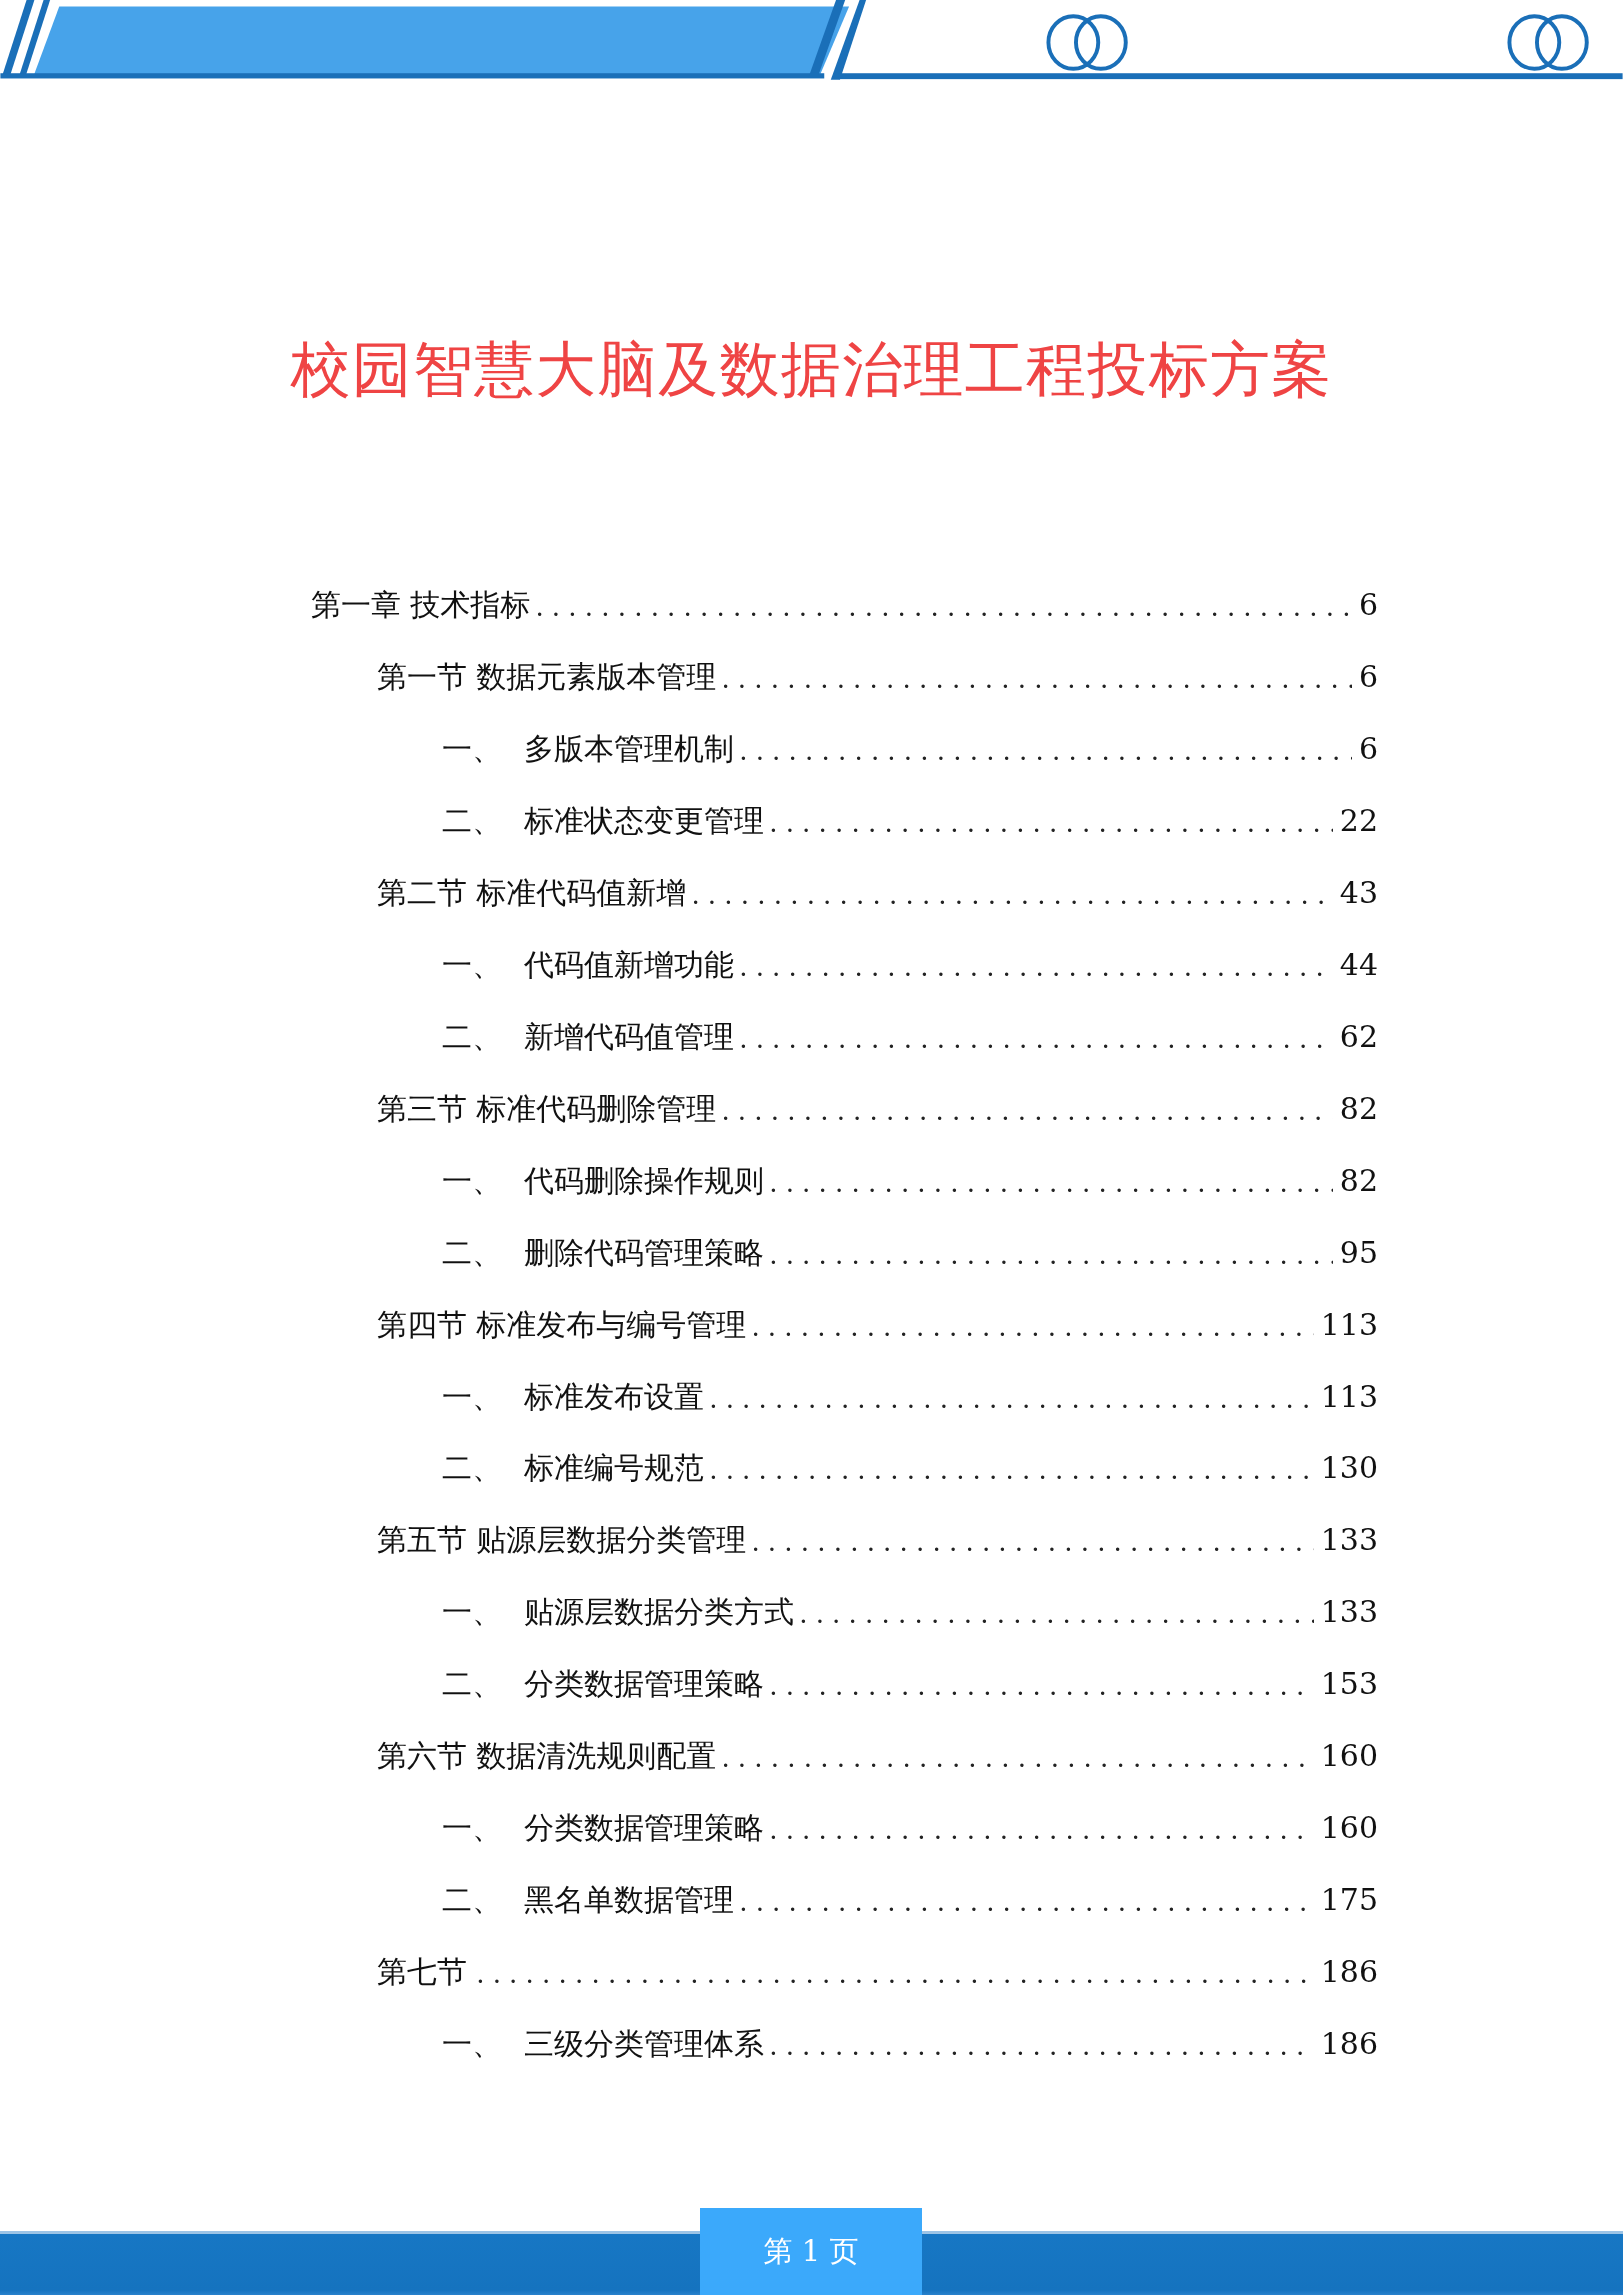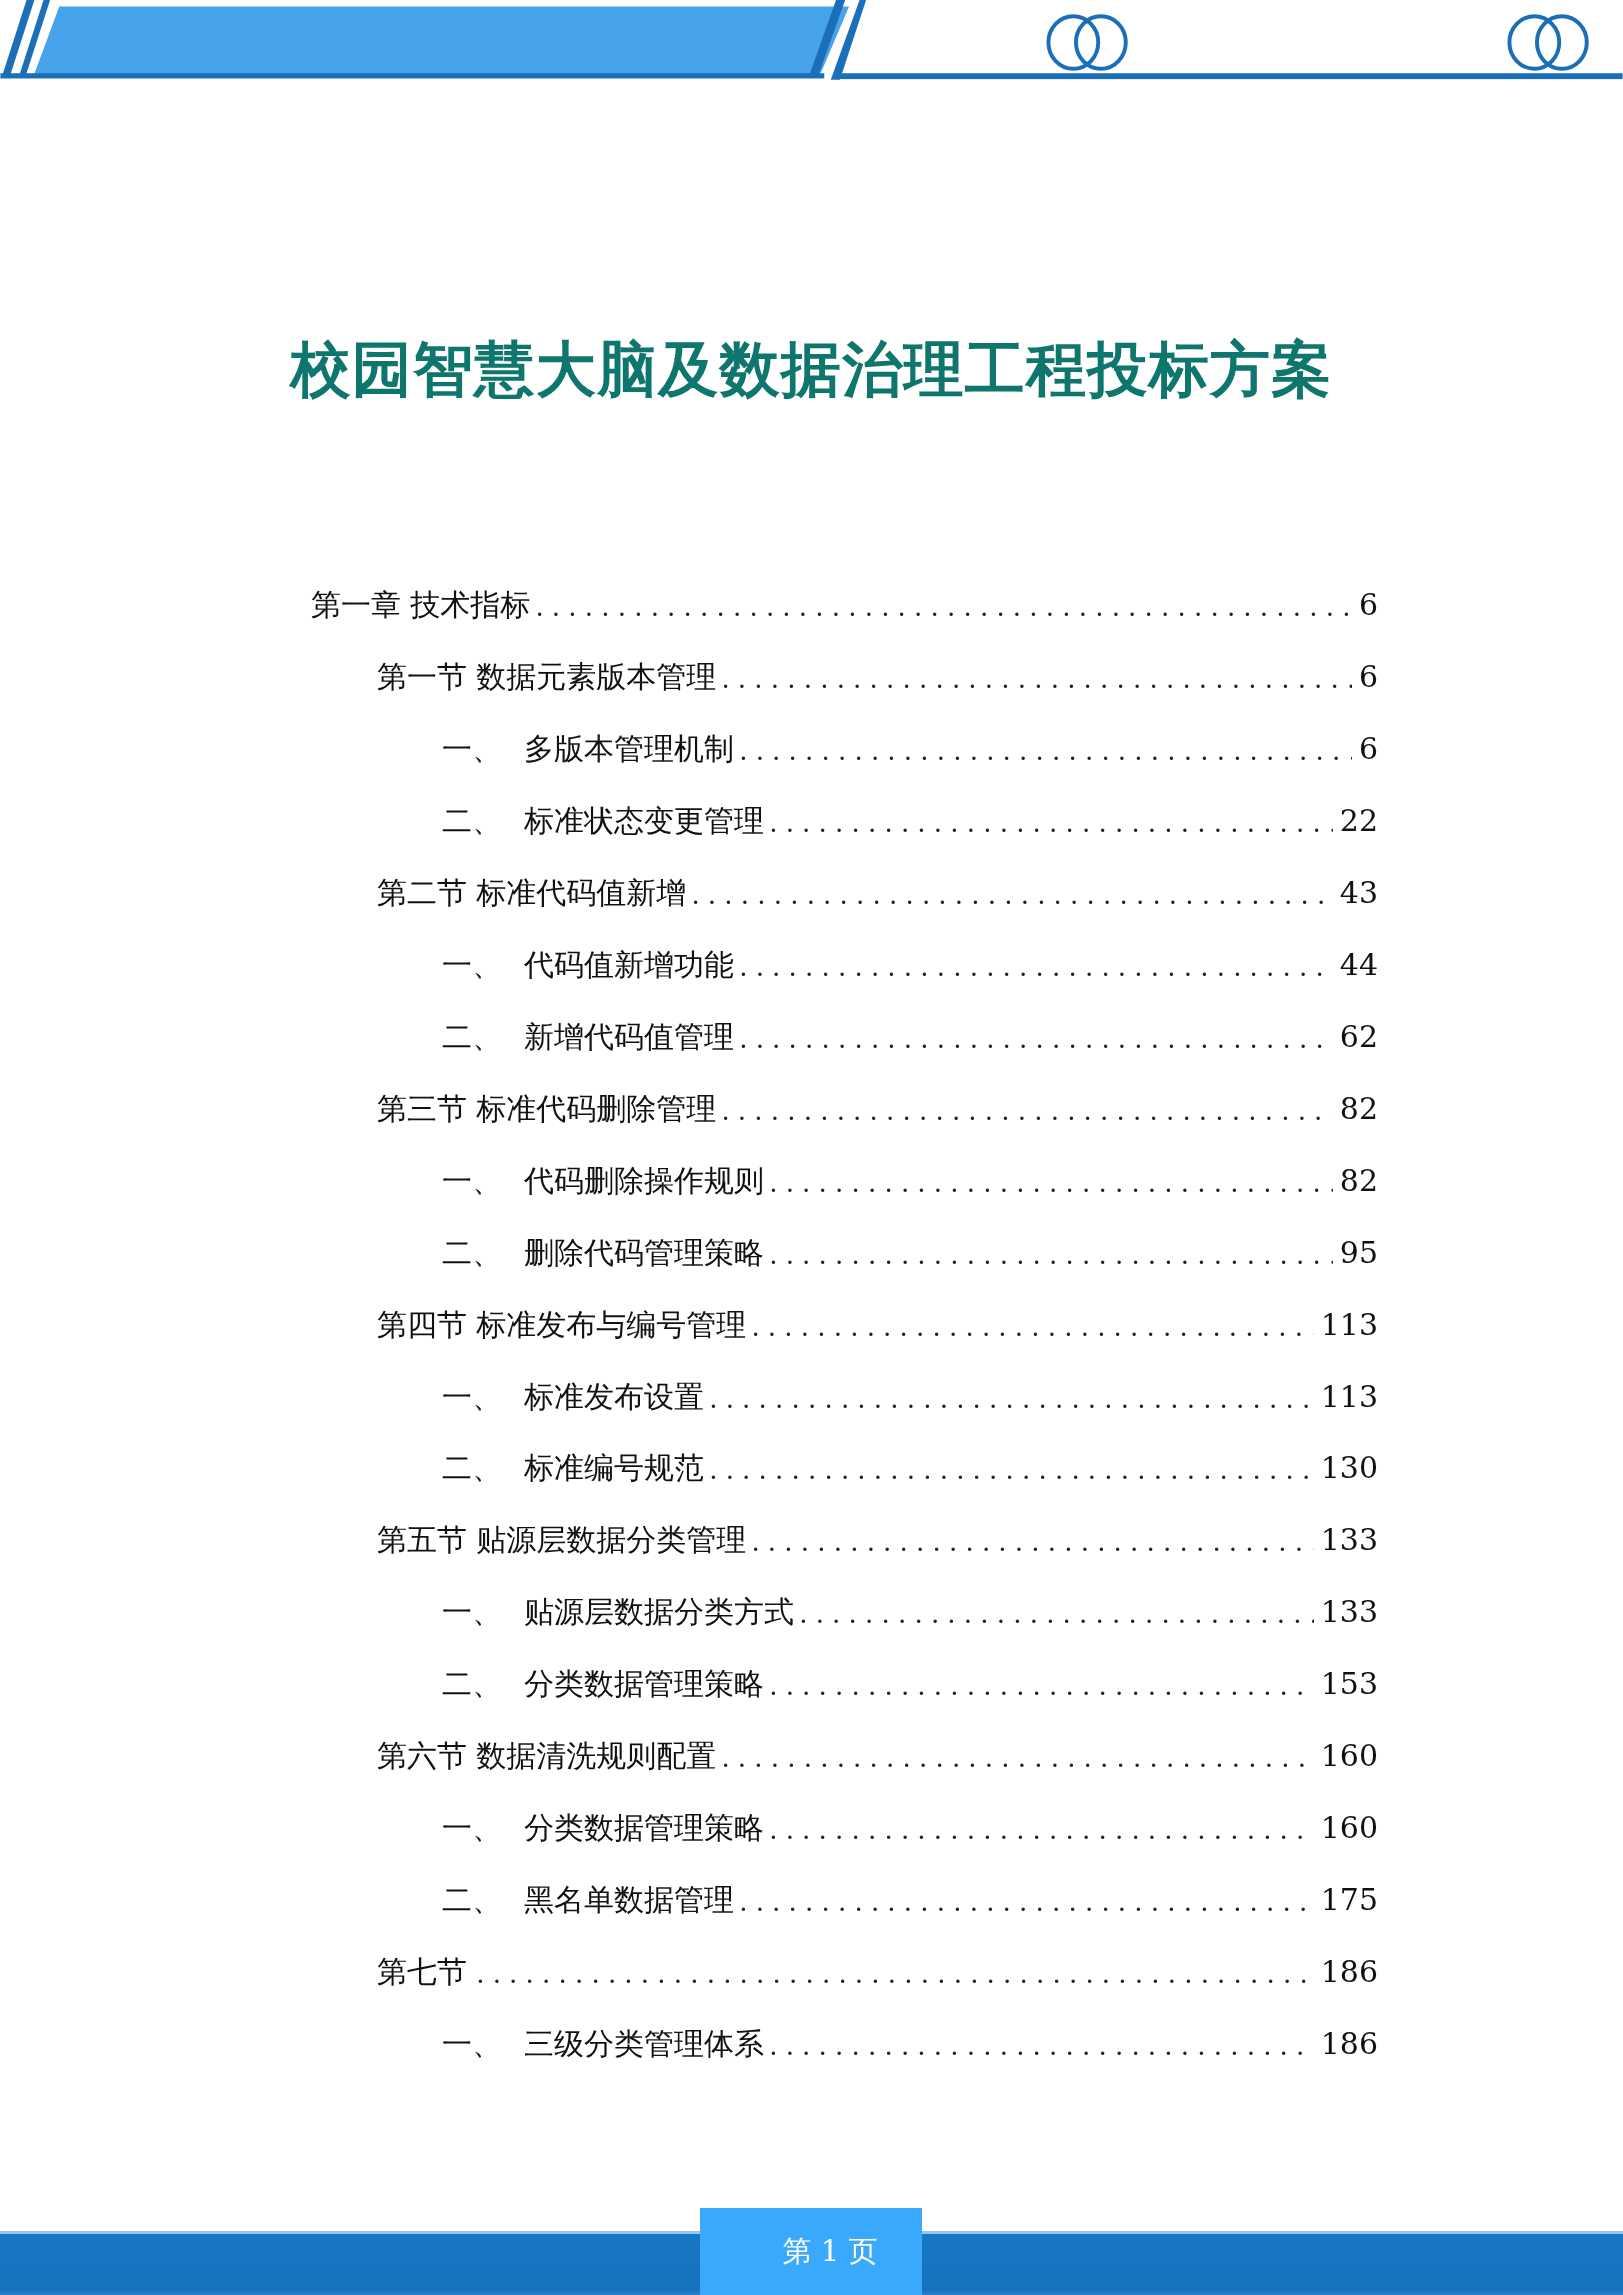--- a/index.html
+++ b/index.html
@@ -6,38 +6,38 @@
   body { width: 1623px; height: 2295px; position: relative; overflow: hidden;
          font-family: "DejaVu Serif", "Liberation Serif", serif; color: #111; }
 
   .header { position: absolute; left: 0; top: 0; width: 1623px; height: 85px; }
   .header svg { position: absolute; left: 0; top: 0; }
   .header-title { position: absolute; left: 196px; top: 19.6px; width: 523px; height: 46px;
                   text-align: center; line-height: 46px; font-size: 30px; color: #ffffff;
                   font-family: "DejaVu Sans", "Liberation Sans", sans-serif; letter-spacing: 0.7px; }
 
   .doc-title { position: absolute; left: 0; top: 330px; width: 1623px; text-align: center;
-               font-size: 60px; font-weight: bold; color: #0f766e;
+               font-size: 60px; font-weight: normal; color: #ef4444;
                font-family: "DejaVu Sans", "Liberation Sans", sans-serif; letter-spacing: 1.3px; }
 
   .toc { position: absolute; left: 0; top: 0; width: 1623px; }
   .toc-row { position: absolute; left: 0; height: 46px; display: flex; align-items: flex-end;
              font-size: 30px; line-height: 46px; white-space: nowrap; }
   .toc-row .label { padding-right: 5.2px; text-align: right; }
   .toc-row .num { margin-right: 9.2px; }
   .toc-row .dots { flex: 1; overflow: hidden; white-space: nowrap; letter-spacing: 8.2px;
                    color: #222; font-size: 26px; line-height: 41px; }
   .toc-row .page { padding-left: 6.5px; text-align: right; }
 
   .footer-bar { position: absolute; left: 0; top: 2231px; width: 1623px; height: 65px;
                 background: linear-gradient(#9cc4e6 0px, #9cc4e6 2.6px, #1777c4 3.3px, #1573bf 59px, #2c84cf 65px); }
   .footer-tab { position: absolute; left: 700px; top: 2208px; width: 222px; height: 88px;
                 background: #3ba9fb; }
   .footer-page { position: absolute; left: 700px; top: 2225px; width: 222px; height: 52px;
-                 text-align: center; line-height: 52px; color: #ffffff; font-size: 29px; padding-left: 19px; }
+                 text-align: center; line-height: 52px; color: #ffffff; font-size: 29px; }
 </style>
 </head>
 <body>
 
 <div class="header">
   <svg width="1623" height="85" viewBox="0 0 2481 130">
 
     <polygon points="2,118 40,0 52,0 14,118" fill="#1a6fb8"></polygon>
     <polygon points="20,118 58,0 64,0 26,118" fill="#ffffff"></polygon>
     <polygon points="28,118 66,0 76,0 38,118" fill="#1a6fb8"></polygon>

